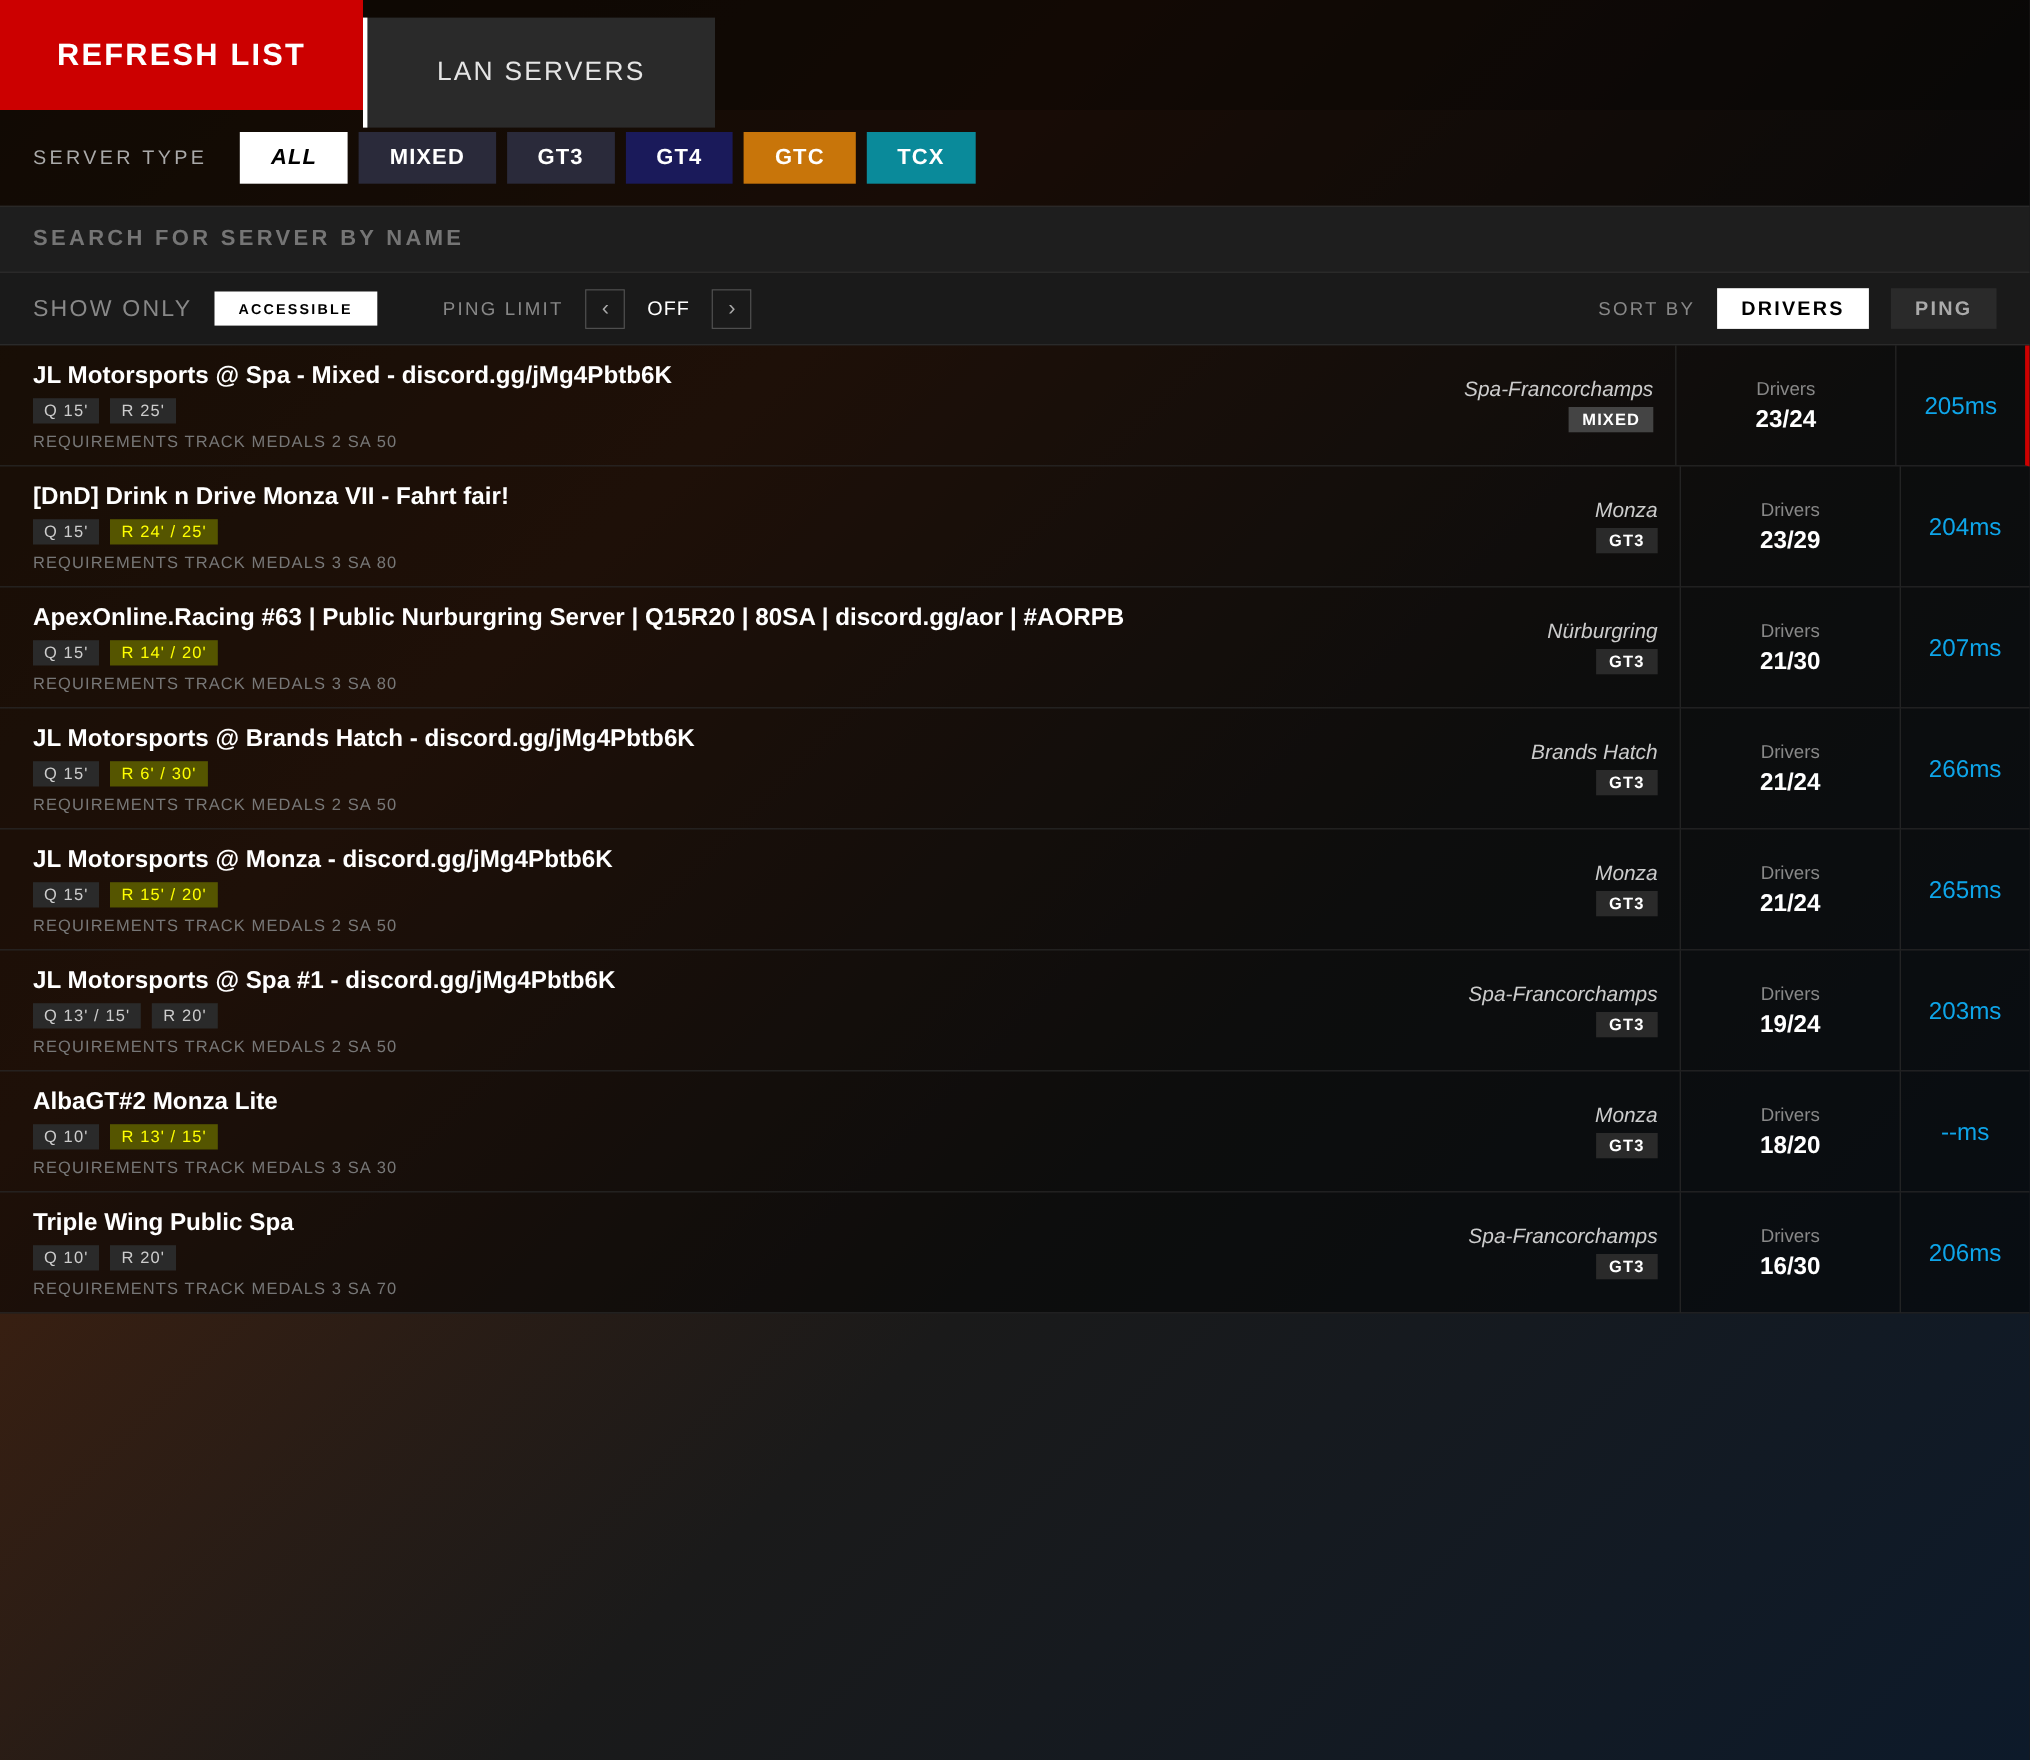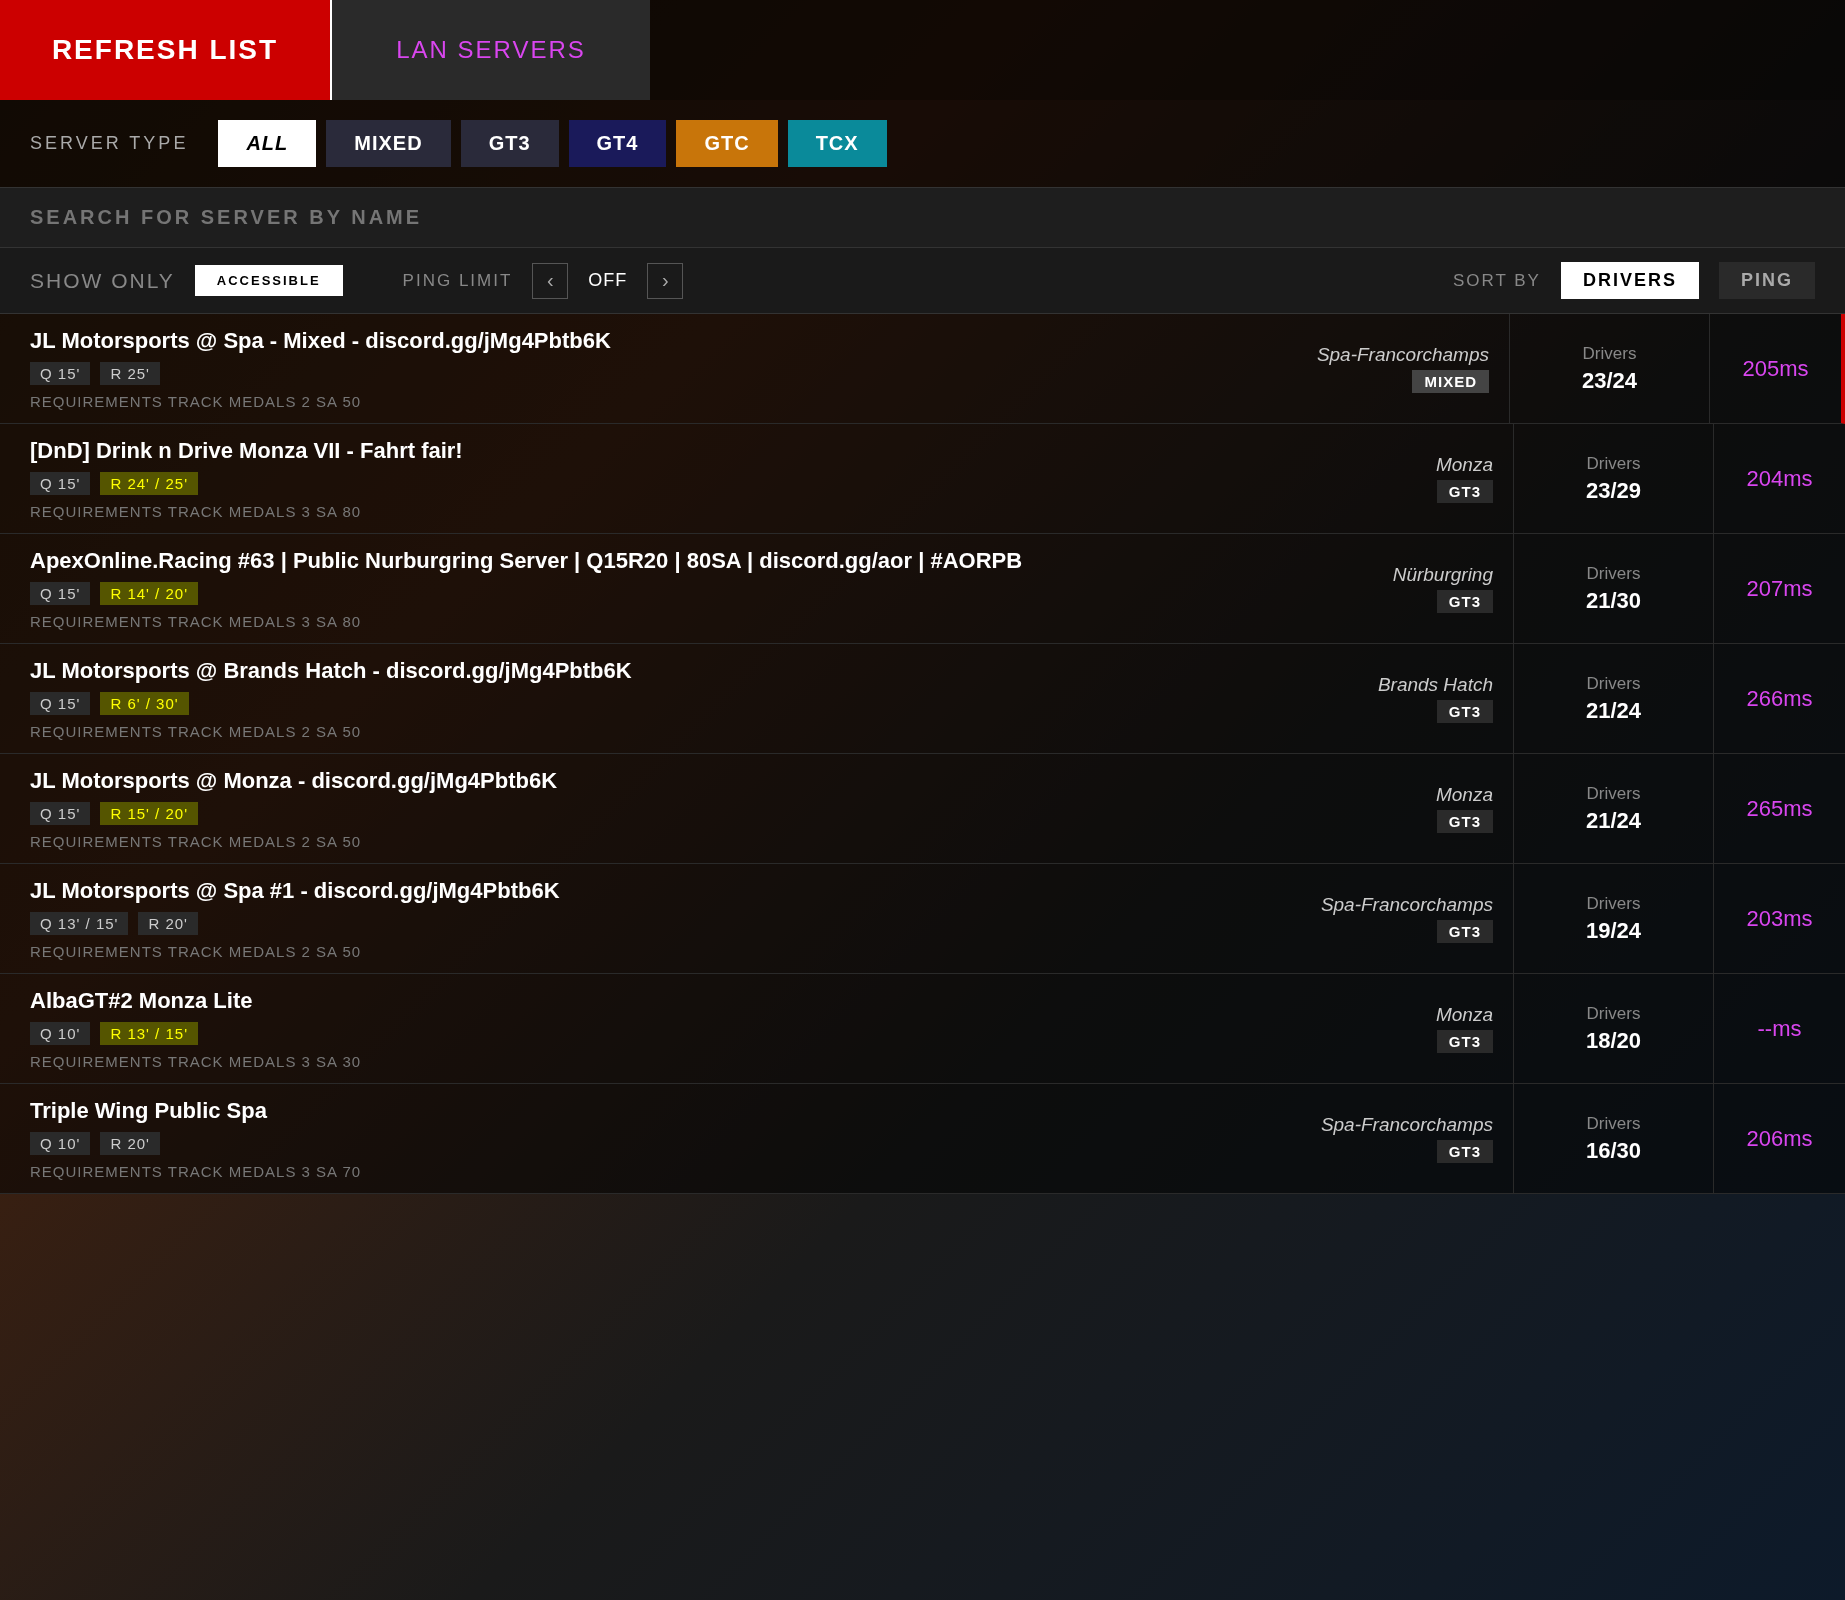--- a/index.html
+++ b/index.html
@@ -45,33 +45,34 @@
       width: 330px;
       height: 100%;
       display: flex;
       align-items: center;
       justify-content: center;
       text-transform: uppercase;
     }
 
     .lan-btn {
       background: #2a2a2a;
-      color: #d946ef;
+      color: #e5e5e5;
       font-size: 24px;
       font-weight: normal;
       letter-spacing: 2px;
       border: none;
       cursor: pointer;
       width: 320px;
       height: 100%;
       display: flex;
       align-items: center;
       justify-content: center;
       text-transform: uppercase;
-      border-left: 2px solid #ffffff;
+      border-left: 4px solid #ffffff;
+      margin-top: 16px;
     }
 
     
     .server-type-bar {
       display: flex;
       align-items: center;
       background: rgba(0,0,0,0.6);
       padding: 20px 30px;
       gap: 10px;
       border-bottom: 1px solid #333;
@@ -331,28 +332,28 @@
       margin-bottom: 4px;
     }
 
     .drivers-count {
       color: #fff;
       font-size: 22px;
       font-weight: bold;
     }
 
     .server-ping {
-      width: 132px;
+      width: 118px;
       padding: 16px 20px;
       display: flex;
       align-items: center;
       justify-content: center;
       border-left: 1px solid #2a2a2a;
       font-size: 22px;
-      color: #d946ef;
+      color: #0ea5e9;
     }
   </style>
 </head>
 <body>
 
 <div class="bg-overlay"></div>
 <div class="container">
 
   <div class="top-bar">
     <button class="refresh-btn">REFRESH LIST</button>

